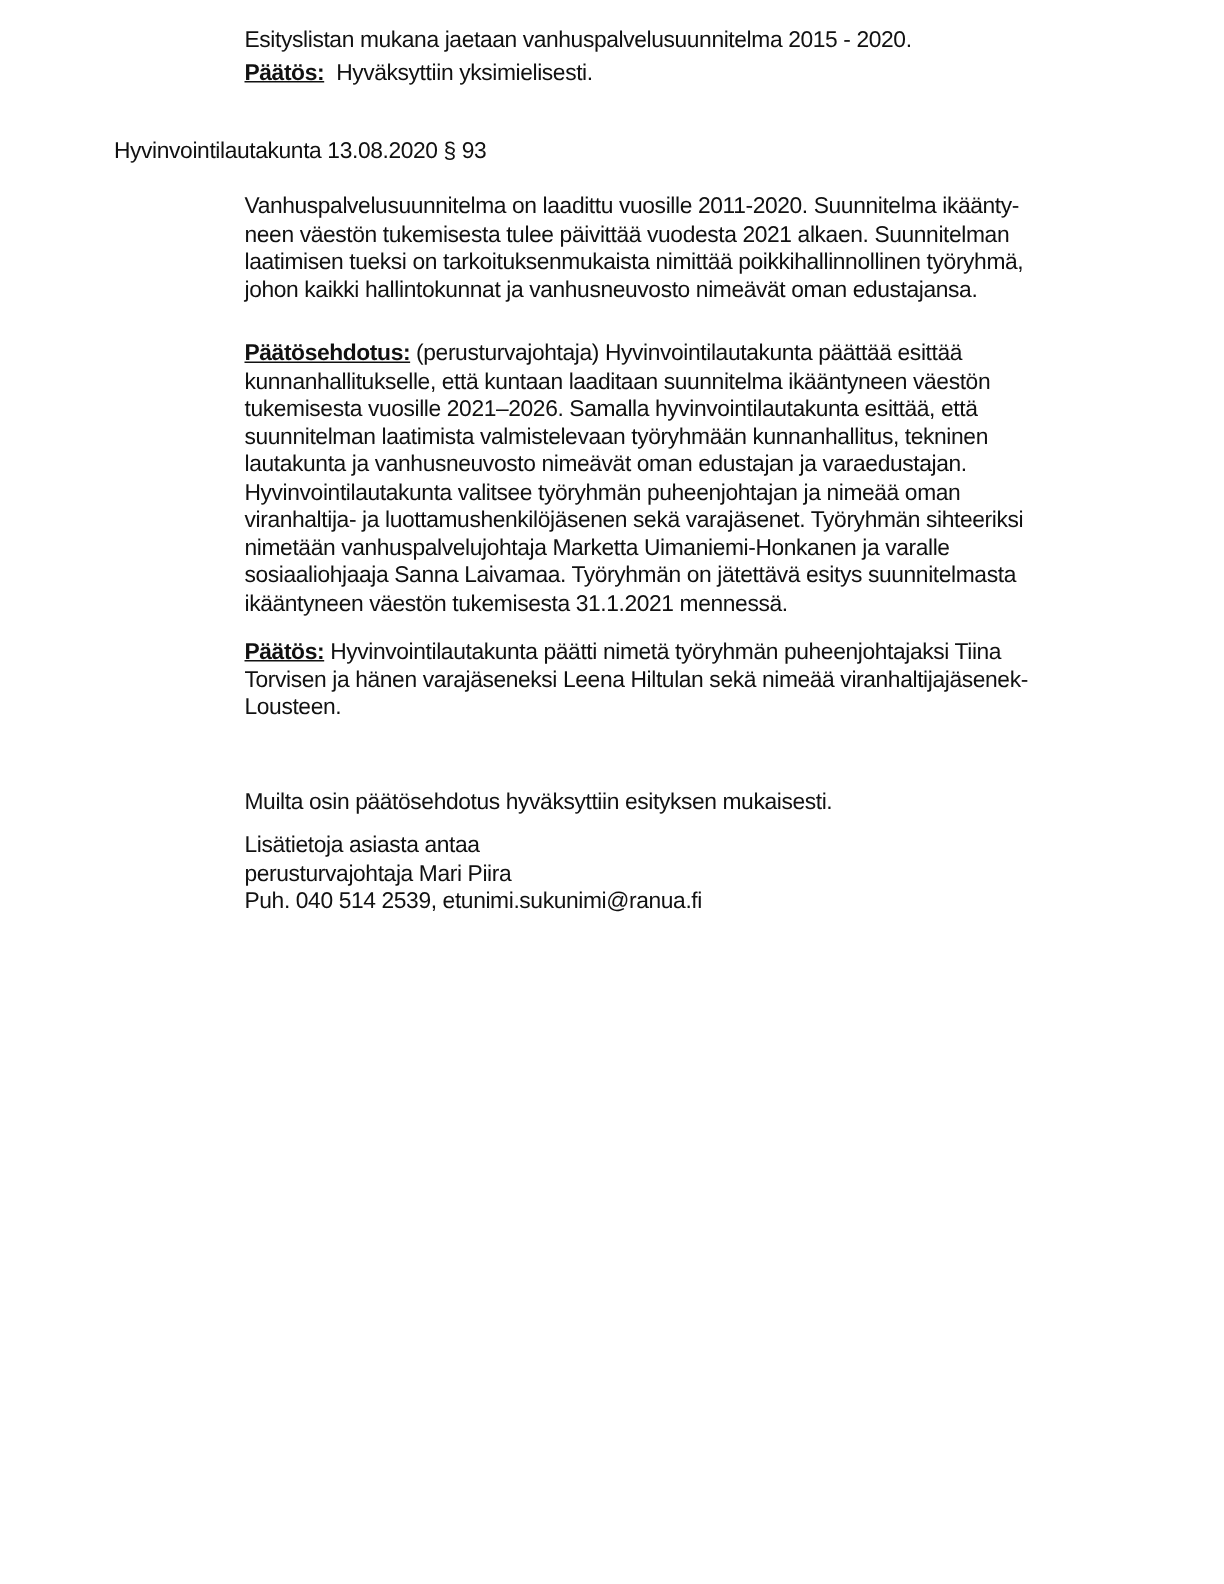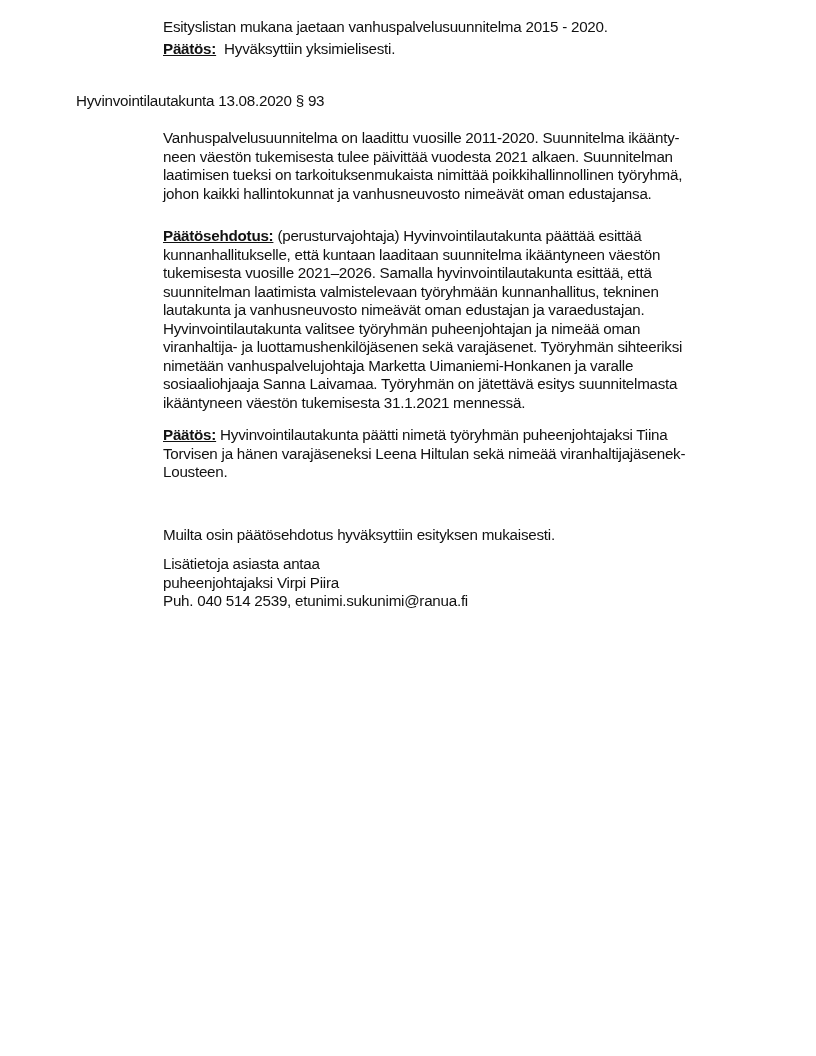--- a/index.html
+++ b/index.html
@@ -49,15 +49,15 @@
   <p>Torvisen ja hänen varajäseneksi Leena Hiltulan sekä nimeää viranhaltijajäsenek-</p>
   <p>Lousteen.</p>
 </div>
 
 <div class="blk" style="top:498px;margin-top:28px;">
   <p>Muilta osin päätösehdotus hyväksyttiin esityksen mukaisesti.</p>
 </div>
 
 <div class="blk" style="top:555px;">
   <p>Lisätietoja asiasta antaa</p>
-  <p>puheenjohtajaksi Virpi Piira</p>
+  <p>perusturvajohtaja Mari Piira</p>
   <p>Puh. 040 514 2539, etunimi.sukunimi@ranua.fi</p>
 </div>
 
 </body></html>

